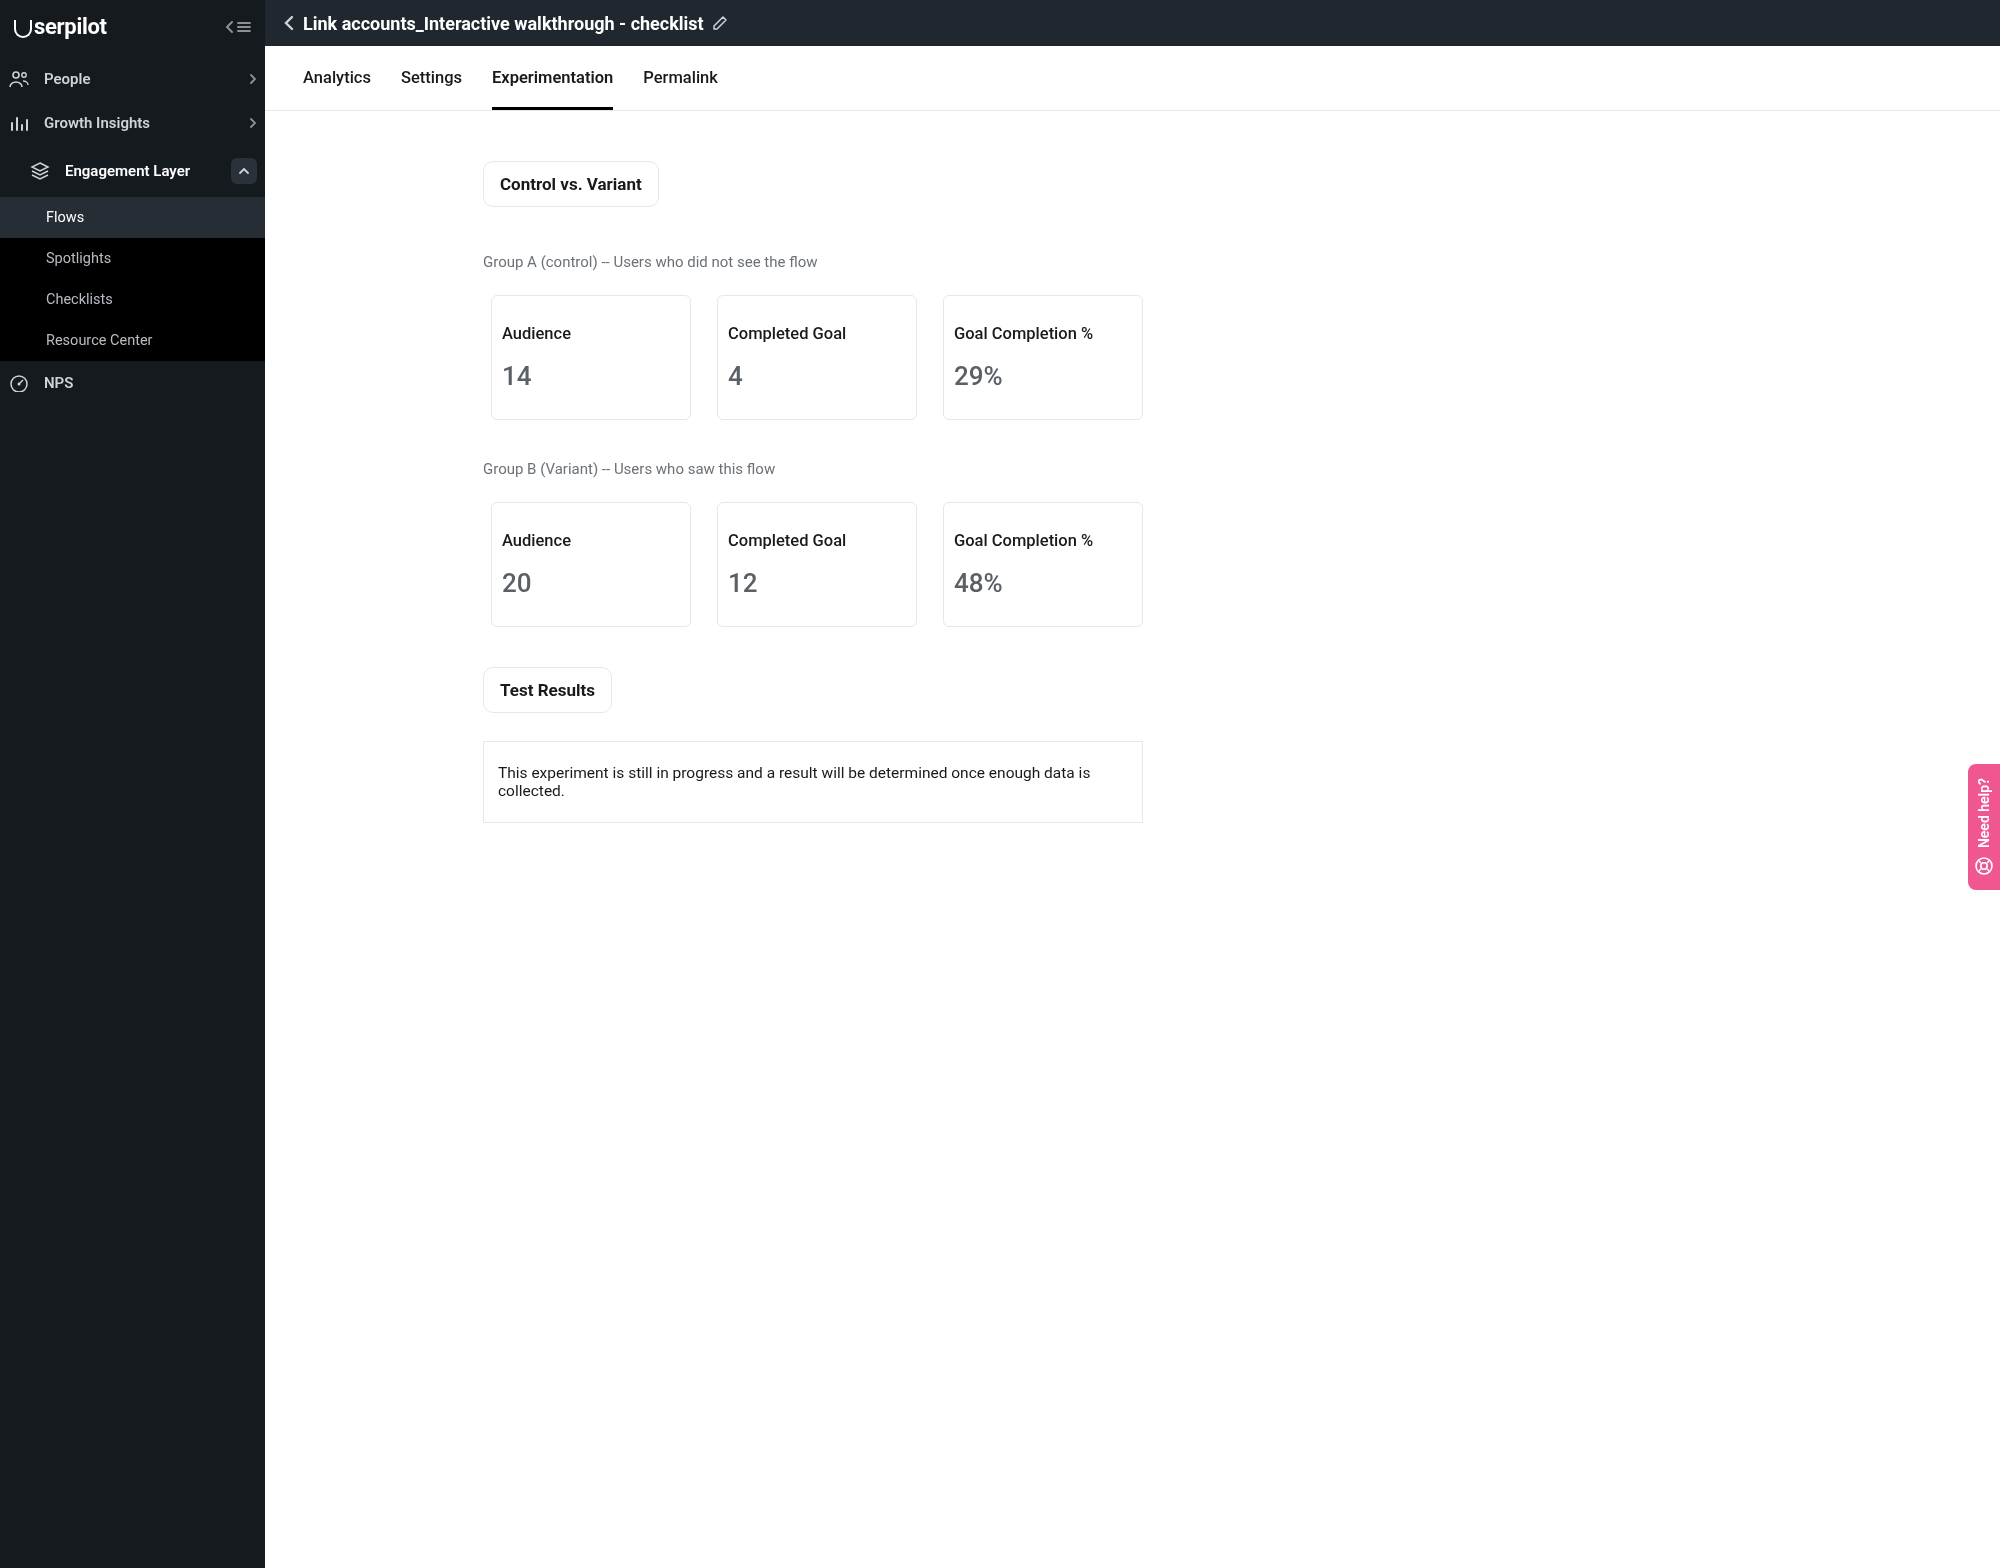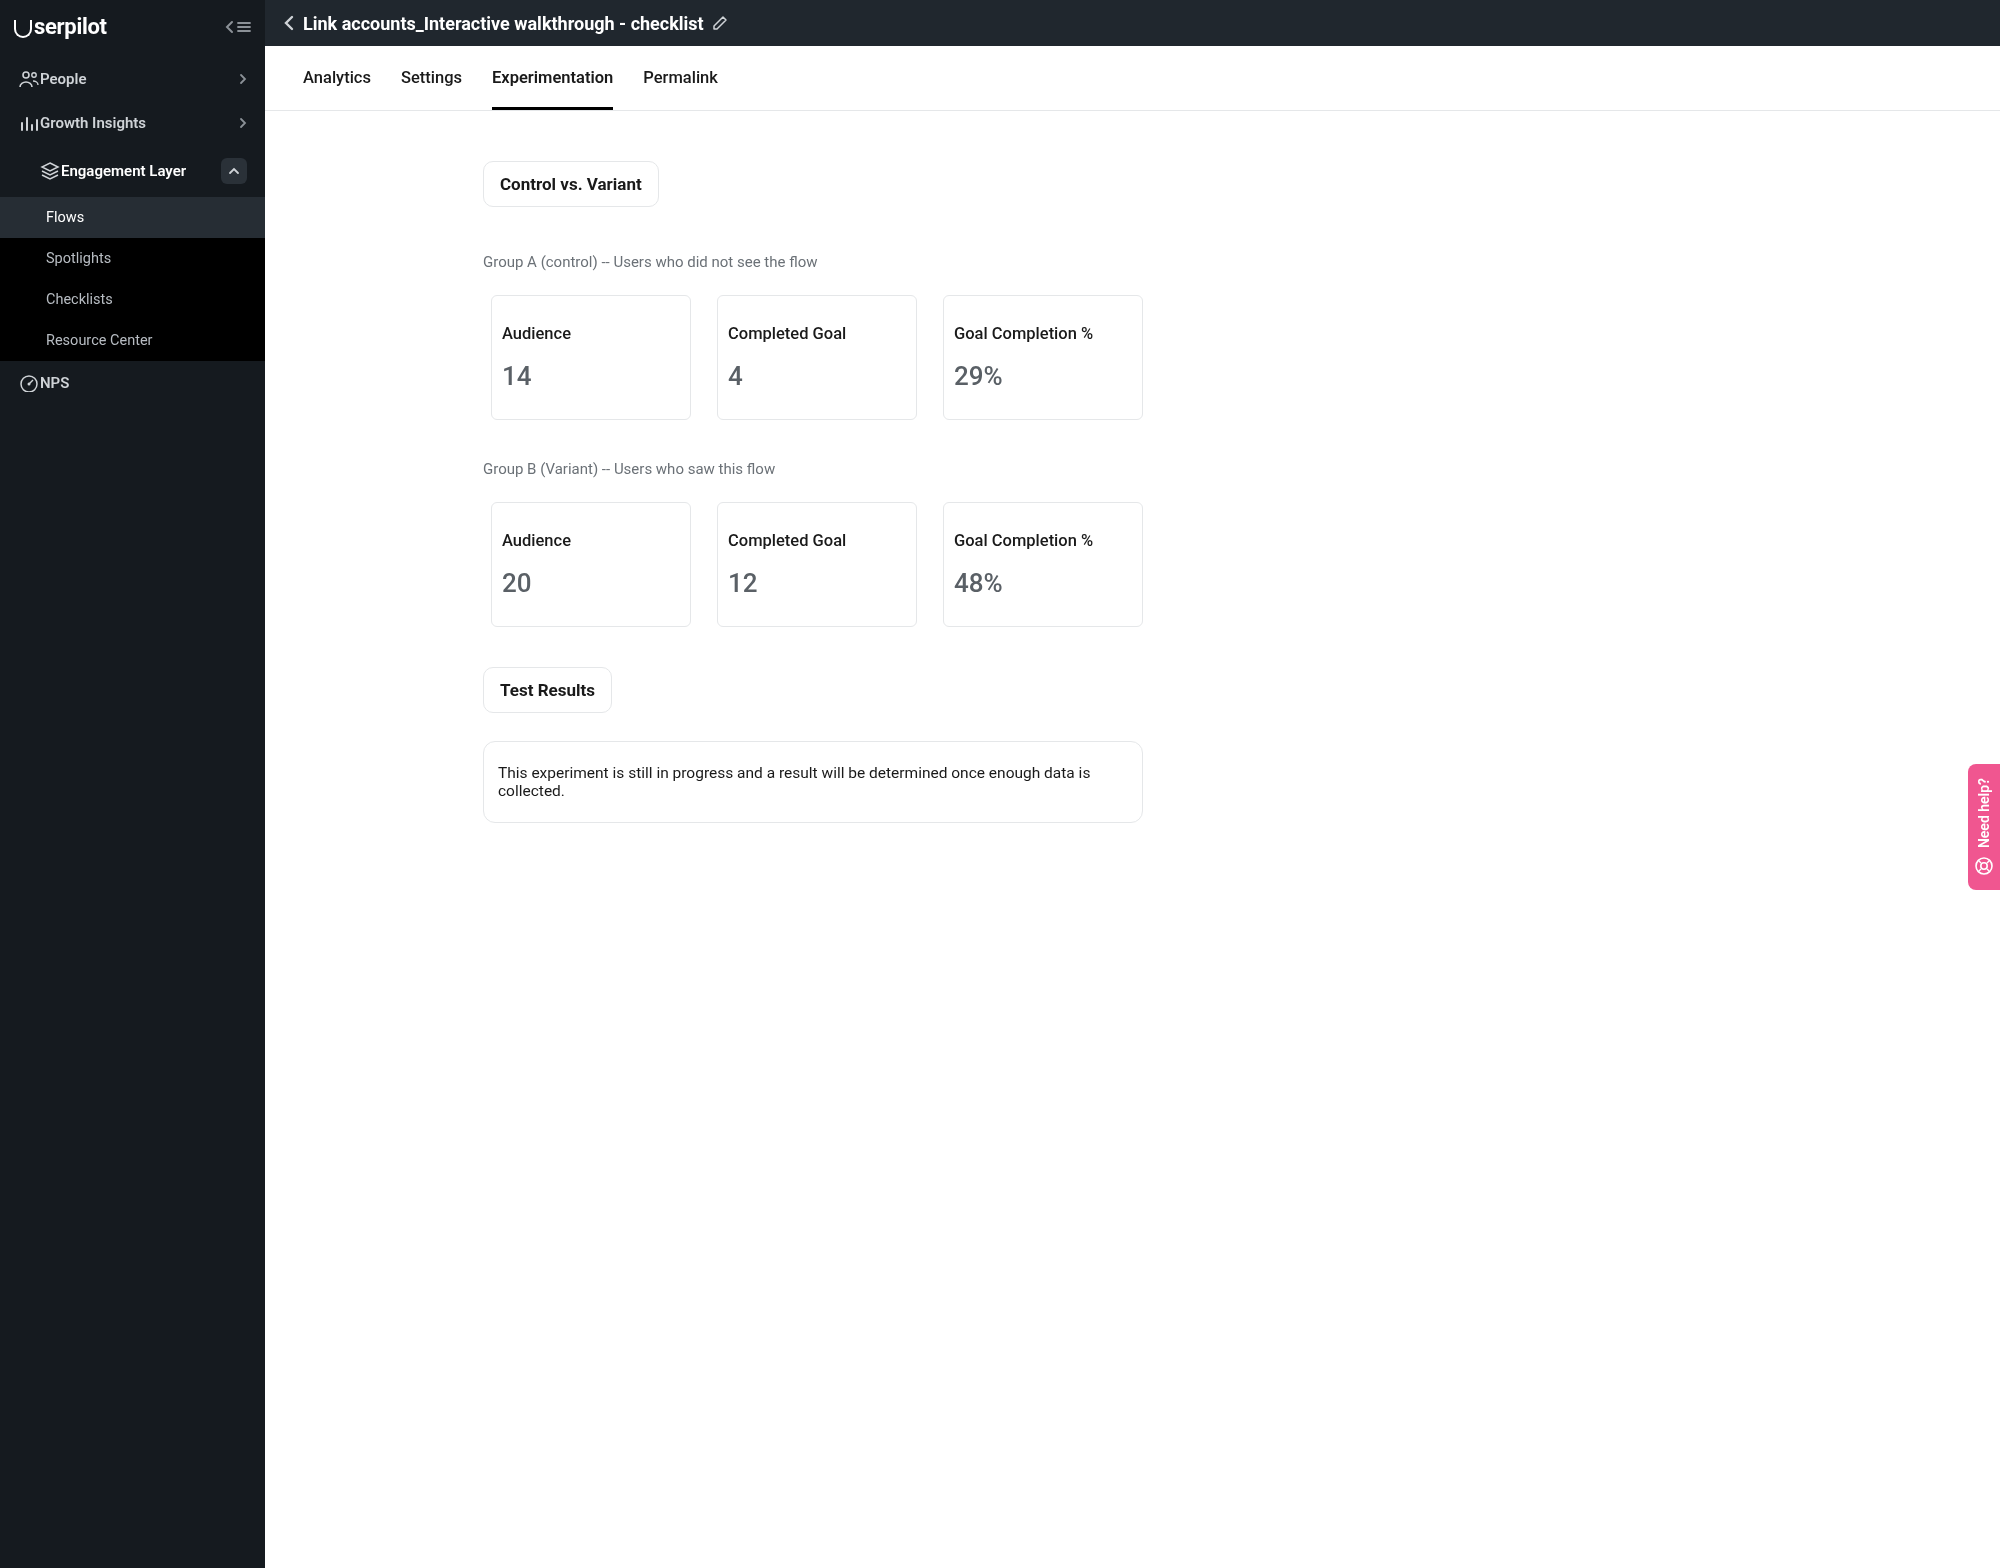--- a/index.html
+++ b/index.html
@@ -43,21 +43,22 @@
   .collapse-btn {
     color: #8b9197;
     display: flex;
     align-items: center;
     gap: 2px;
     cursor: pointer;
   }
   .nav-item {
     display: flex;
     align-items: center;
-    padding: 13px 18px;
+    padding: 13px 8px;
+    gap: 14px;
     color: #cfd3d7;
     font-size: 15px;
     font-weight: 600;
     cursor: pointer;
   }
   .nav-item .chev {
     margin-left: auto;
     color: #8b9197;
   }
   .nav-item.active { color: #fff; margin-left: 21px; }
@@ -174,21 +175,21 @@
     color: #1a1a1a;
     margin-bottom: 18px;
   }
   .metric .value {
     font-size: 26px;
     font-weight: 500;
     color: #5a6066;
   }
   .result-box {
     border: 1px solid #e5e7e9;
-    border-radius: 12px;
+    border-radius: 0;
     padding: 22px 14px;
     font-size: 15.5px;
     color: #1a1a1a;
   }
 
   
   .help-tab {
     position: fixed;
     right: 0;
     top: 50%;

